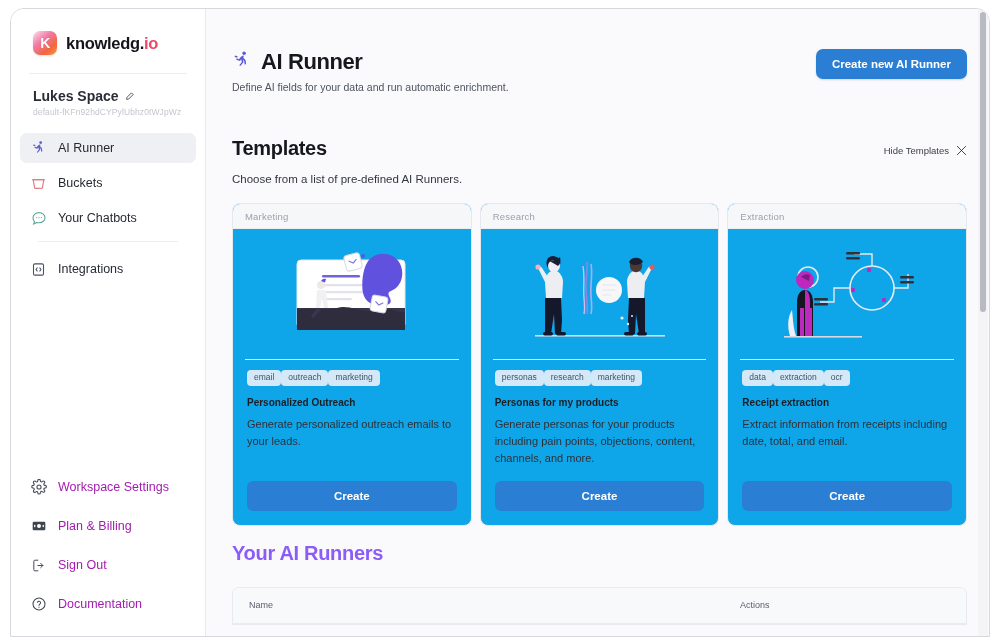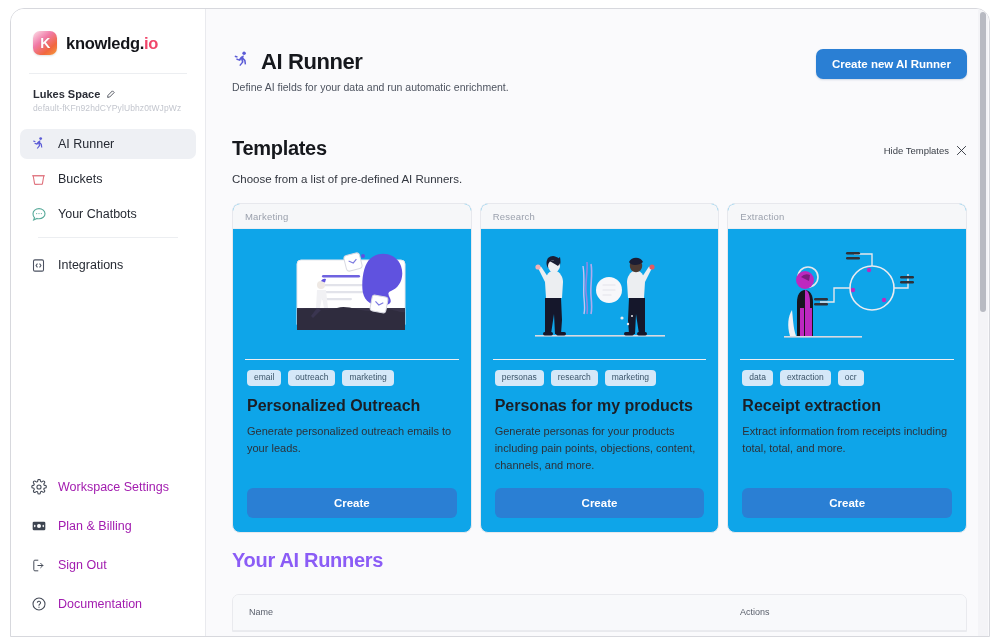--- a/index.html
+++ b/index.html
@@ -47,21 +47,21 @@
     letter-spacing: -.5px;
     text-shadow: 0 0 1px rgba(180,60,90,.5);
   }
   .brand-name { font-size: 16.5px; font-weight: bold; color: #14151a; letter-spacing: -.3px; }
   .brand-name .io { color: #f0466a; }
 
   .sb-divider { height: 1px; background: #eceef1; margin: 0 18px; }
 
   .workspace { padding: 14px 0 14px 22px; }
   .ws-row { display: flex; align-items: center; gap: 6px; }
-  .ws-name { font-size: 11px; font-weight: bold; color: #2a2d36; }
+  .ws-name { font-size: 14px; font-weight: bold; color: #2a2d36; }
   .ws-id {
     font-size: 8.5px; color: #c3c6ce; margin-top: 3px;
     letter-spacing: .1px; white-space: nowrap;
     overflow: hidden; text-overflow: clip; max-width: 160px;
   }
 
   .nav { padding: 2px 9px 0 9px; }
   .nav-item {
     display: flex; align-items: center; gap: 11px;
     height: 30px; padding: 0 10px;
@@ -129,30 +129,30 @@
     letter-spacing: .2px;
   }
   .card-illus {
     height: 128px;
     display: flex; align-items: center; justify-content: center;
     padding: 6px 10px 0 10px;
   }
   .card-illus svg { display: block; }
   .card-hr { height: 1px; background: #edeef1; margin: 2px 12px 0 12px; }
   .card-body { padding: 10px 14px 0 14px; flex: 1 1 auto; }
-  .tags { display: flex; gap: 7px; flex-wrap: wrap; }
+  .tags { display: flex; flex-wrap: wrap; }
   .tag {
     background: #d5e8f8;
     color: #3c5569;
     font-size: 8.5px;
     padding: 3px 7px 4px 7px;
     border-radius: 4px;
     line-height: 1;
   }
-  .card-title { font-size: 16px; font-weight: bold; color: #1b1e25; margin-top: 11px; }
+  .card-title { font-size: 10px; font-weight: bold; color: #1b1e25; margin-top: 11px; }
   .card-desc { font-size: 11px; color: #2d3139; line-height: 1.55; margin-top: 8px; }
   .card-foot { padding: 14px 14px 14px 14px; }
   .card-btn {
     width: 100%;
     background: #2a7fd4;
     color: #ffffff;
     border: none;
     border-radius: 6px;
     font-size: 11.5px;
     font-weight: bold;
@@ -459,21 +459,21 @@
           </svg>
         </div>
         <div class="card-hr"></div>
         <div class="card-body">
           <div class="tags">
             <span class="tag">data</span>
             <span class="tag">extraction</span>
             <span class="tag">ocr</span>
           </div>
           <div class="card-title">Receipt extraction</div>
-          <div class="card-desc">Extract information from receipts including total, total, and more.</div>
+          <div class="card-desc">Extract information from receipts including date, total, and email.</div>
         </div>
         <div class="card-foot">
           <button class="card-btn">Create</button>
         </div>
       </div>
     </div>
 
     <h2 class="runners-title">Your AI Runners</h2>
 
     <div class="table">

